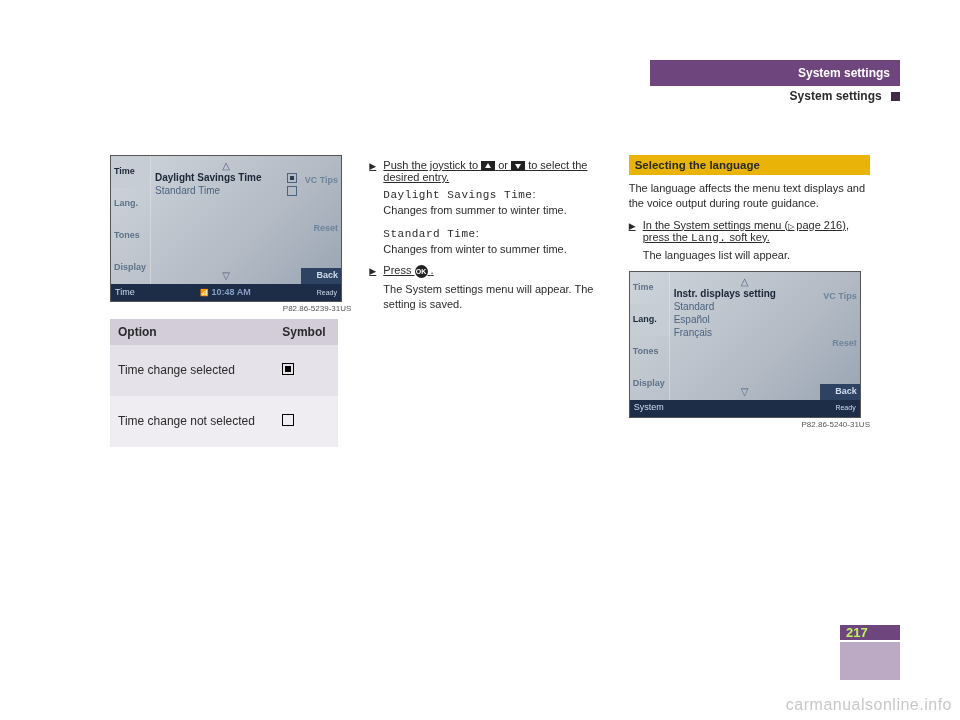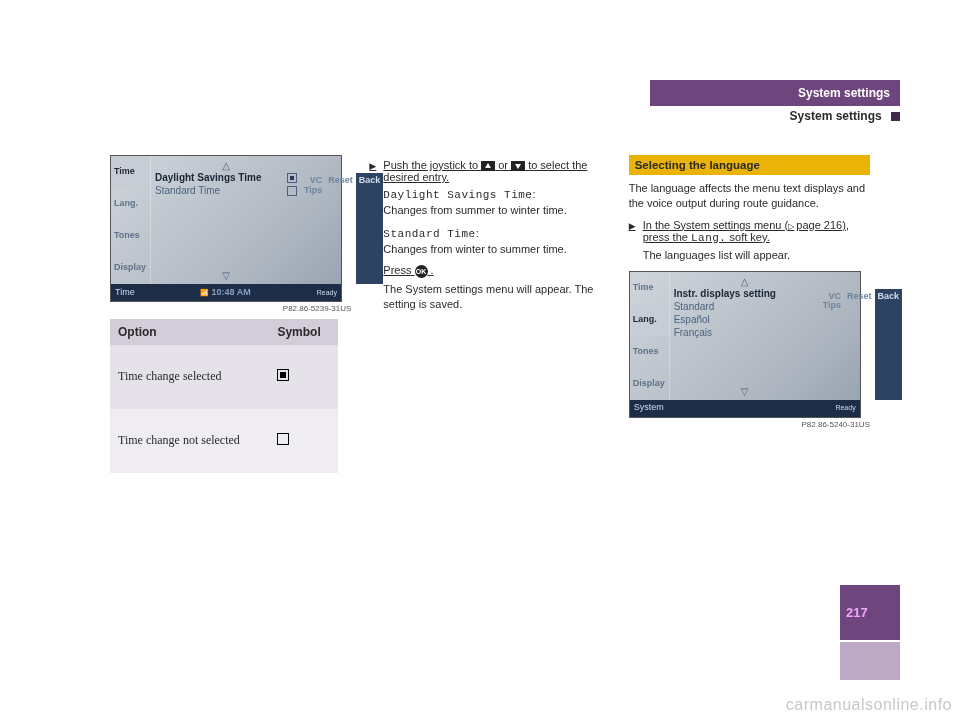--- a/index.html
+++ b/index.html
@@ -11,21 +11,20 @@
     height: 720px;
     background: #fff;
     position: relative;
   }
   
   .header-region {
     position: absolute;
     top: 60px;
     right: 60px;
     width: 250px;
-    margin-top: 20px;
   }
   .purple-bar {
     background: #6f457e;
     color: #fff;
     font-weight: bold;
     font-size: 12px;
     padding: 6px 10px;
     text-align: right;
   }
   .sub-header {
@@ -82,21 +81,21 @@
     align-items: center;
     padding-left: 3px;
     border-right: 1px solid rgba(255,255,255,0.3);
   }
   .dev-lbtn.active { background: #c7cdd4; color: #1c2838; }
   .dev-rightcol {
     position: absolute;
     right: 0; top: 17px; bottom: 17px;
     width: 40px;
     display: flex;
-    flex-direction: row;
+    flex-direction: column;
     justify-content: space-between;
   }
   .dev-rbtn {
     color: #6e849c;
     font-size: 9px;
     font-weight: bold;
     padding: 3px 3px;
     text-align: right;
   }
   .dev-rbtn.dark { background:#2e4361; color:#cfdcee; }
@@ -118,21 +117,21 @@
     display:flex; align-items:center; padding:0 4px; justify-content:space-between;
   }
   .dev-foot .clock { color:#879fc3; font-weight:bold; }
   .dev-foot .ready { font-size:7px; text-align:right; }
   .satphone::before { content:"📶"; font-size:7px; margin-right:2px; }
   .figcap { font-size:8px; text-align:right; color:#555; margin-top:2px; margin-bottom:6px; }
 
   
   .opttab { width: 228px; border-collapse: collapse; font-size:12px; }
   .opttab th { background:#d3ccd9; text-align:left; padding:6px 8px; font-weight:bold; }
-  .opttab td { padding:24px 8px; vertical-align: top; font-family: Liberation Serif, serif; }
+  .opttab td { padding:18px 8px; vertical-align: top; }
   .opttab tr.r1 { background:#e6e2ea; }
   .opttab tr.r2 { background:#efecf2; }
   .symcell { text-align:left; }
   .sym-filled { width:10px; height:10px; border:1.5px solid #000; display:inline-block; position:relative; }
   .sym-filled::after { content:''; position:absolute; width:6px; height:6px; background:#000; left:2px; top:2px; }
   .sym-open { width:10px; height:10px; border:1.5px solid #000; display:inline-block; }
 
   
   .step { display:flex; margin:4px 0;text-decoration:underline; }
   .step .bullet { width:14px; flex:none; }
@@ -160,25 +159,25 @@
     font-size:11.5px;
   }
 
   
   .pgblock {
     position:absolute;
     right:60px;
     bottom:80px;
     width:48px;
     background:#6f457e;
-    color:#f0abfc;
+    color:#bef264;
     font-weight:bold;
     font-size:13px;
     text-align:left;
-    padding:20px 6px;
+    padding:0 6px;
   }
   .pgblock-shadow {
     position:absolute;
     right:60px;
     bottom:40px;
     width:60px;
     height:38px;
     background:#bca9c4;
   }
   

